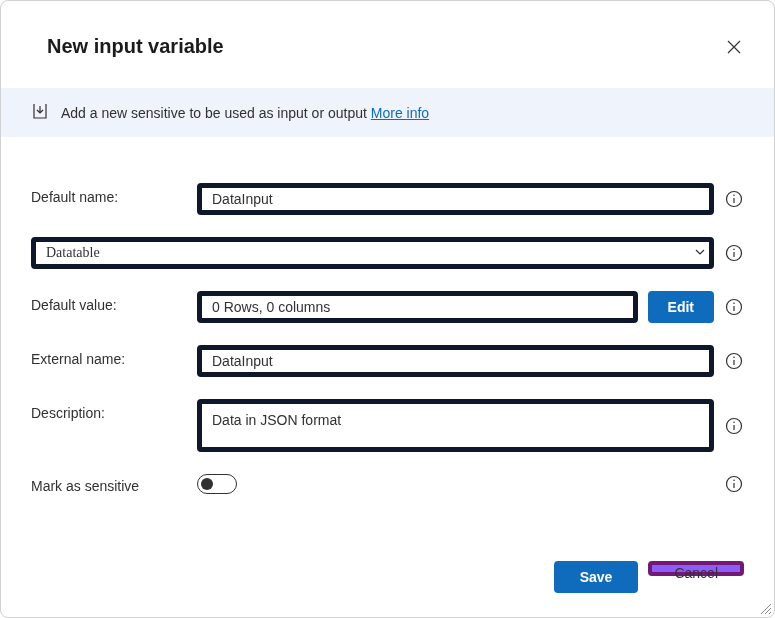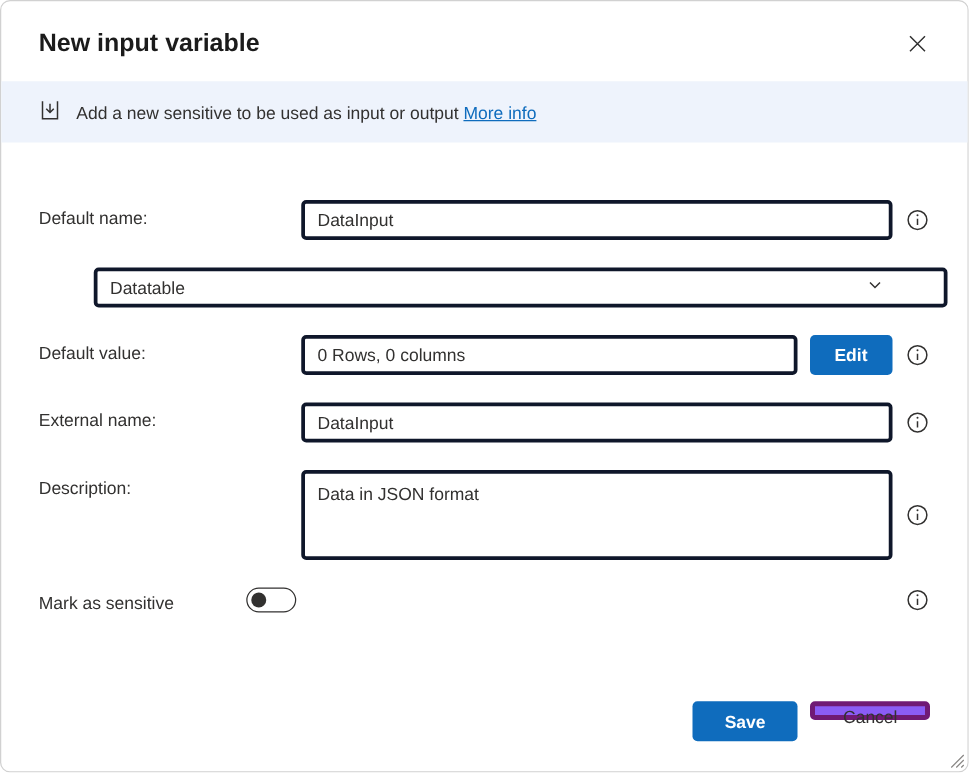--- a/index.html
+++ b/index.html
@@ -5,21 +5,21 @@
   * { box-sizing: border-box; }
   html, body { margin: 0; padding: 0; font-family: "Segoe UI", Arial, sans-serif; background: #fff; }
   .dialog {
     width: 775px; height: 618px; border: 1px solid #d1d1d1; border-radius: 8px;
     position: relative; background: #fff; display: flex; flex-direction: column;
   }
   .header {
     display: flex; align-items: center; justify-content: space-between;
     padding: 18px 24px 14px 30px;
   }
-  .header h1 { font-size: 20px; font-weight: 600; margin: 0; color: #1b1b1b; }
+  .header h1 { font-size: 20px; font-weight: 600; margin: 16px; color: #1b1b1b; }
   .close-btn {
     width: 32px; height: 32px; display: flex; align-items: center; justify-content: center;
     background: none; border: none; cursor: pointer; color: #333; border-radius: 4px;
   }
   .banner {
     background: #eef3fc; padding: 14px 30px; display: flex; align-items: center;
     gap: 12px; font-size: 14px; color: #323130;
   }
   .banner-icon { flex-shrink: 0; color: #323130; }
   .banner a { color: #0f6cbd; text-decoration: underline; }
@@ -29,38 +29,38 @@
   .row {
     display: flex; align-items: flex-start; gap: 16px; margin-bottom: 22px;
   }
   .row-label {
     width: 150px; flex-shrink: 0; font-size: 14px; color: #323130; padding-top: 6px;
   }
   .row-control {
     flex: 1; display: flex; align-items: center; gap: 10px;
   }
   .text-input, .select-input, .textarea-input, .readonly-input {
-    width: 100%; border: 3px solid #0f172a; border-radius: 4px;
+    width: 100%; border: 5px solid #0f172a; border-radius: 4px;
     font-family: inherit; font-size: 14px; color: #323130; background: #fff;
-    padding: 6px 10px; height: 32px; margin-left: 44px;
+    padding: 6px 10px; height: 32px;
   }
   .select-wrap { position: relative; width: 100%; }
-  .select-input { appearance: none; -webkit-appearance: none; padding-right: 40px; cursor: pointer; }
+  .select-input { appearance: none; -webkit-appearance: none; padding-right: 40px; cursor: pointer; font-family: Liberation Serif, serif; }
   .chevron {
     position: absolute; right: 8px; top: 50%; transform: translateY(-50%);
     pointer-events: none; color: #323130;
   }
   .readonly-input {
     background: #fff; color: #323130; display: flex; align-items: center;
   }
   .edit-btn {
     height: 32px; padding: 0 20px; background: #0f6cbd; color: #fff; border: none;
     border-radius: 4px; font-size: 14px; font-weight: 600; cursor: pointer; flex-shrink: 0;
   }
-  .textarea-input { height: 72px; resize: none; padding: 8px 10px; }
+  .textarea-input { height: 53px; resize: none; padding: 8px 10px; }
   .info-icon {
     width: 20px; height: 20px; flex-shrink: 0; display: flex; align-items: center; justify-content: center;
     cursor: pointer; color: #323130;
   }
   .toggle {
     width: 40px; height: 20px; border: 1px solid #323130; border-radius: 10px;
     background: #fff; position: relative; cursor: pointer; padding: 0;
   }
   .toggle-thumb {
     width: 12px; height: 12px; border-radius: 50%; background: #323130;

